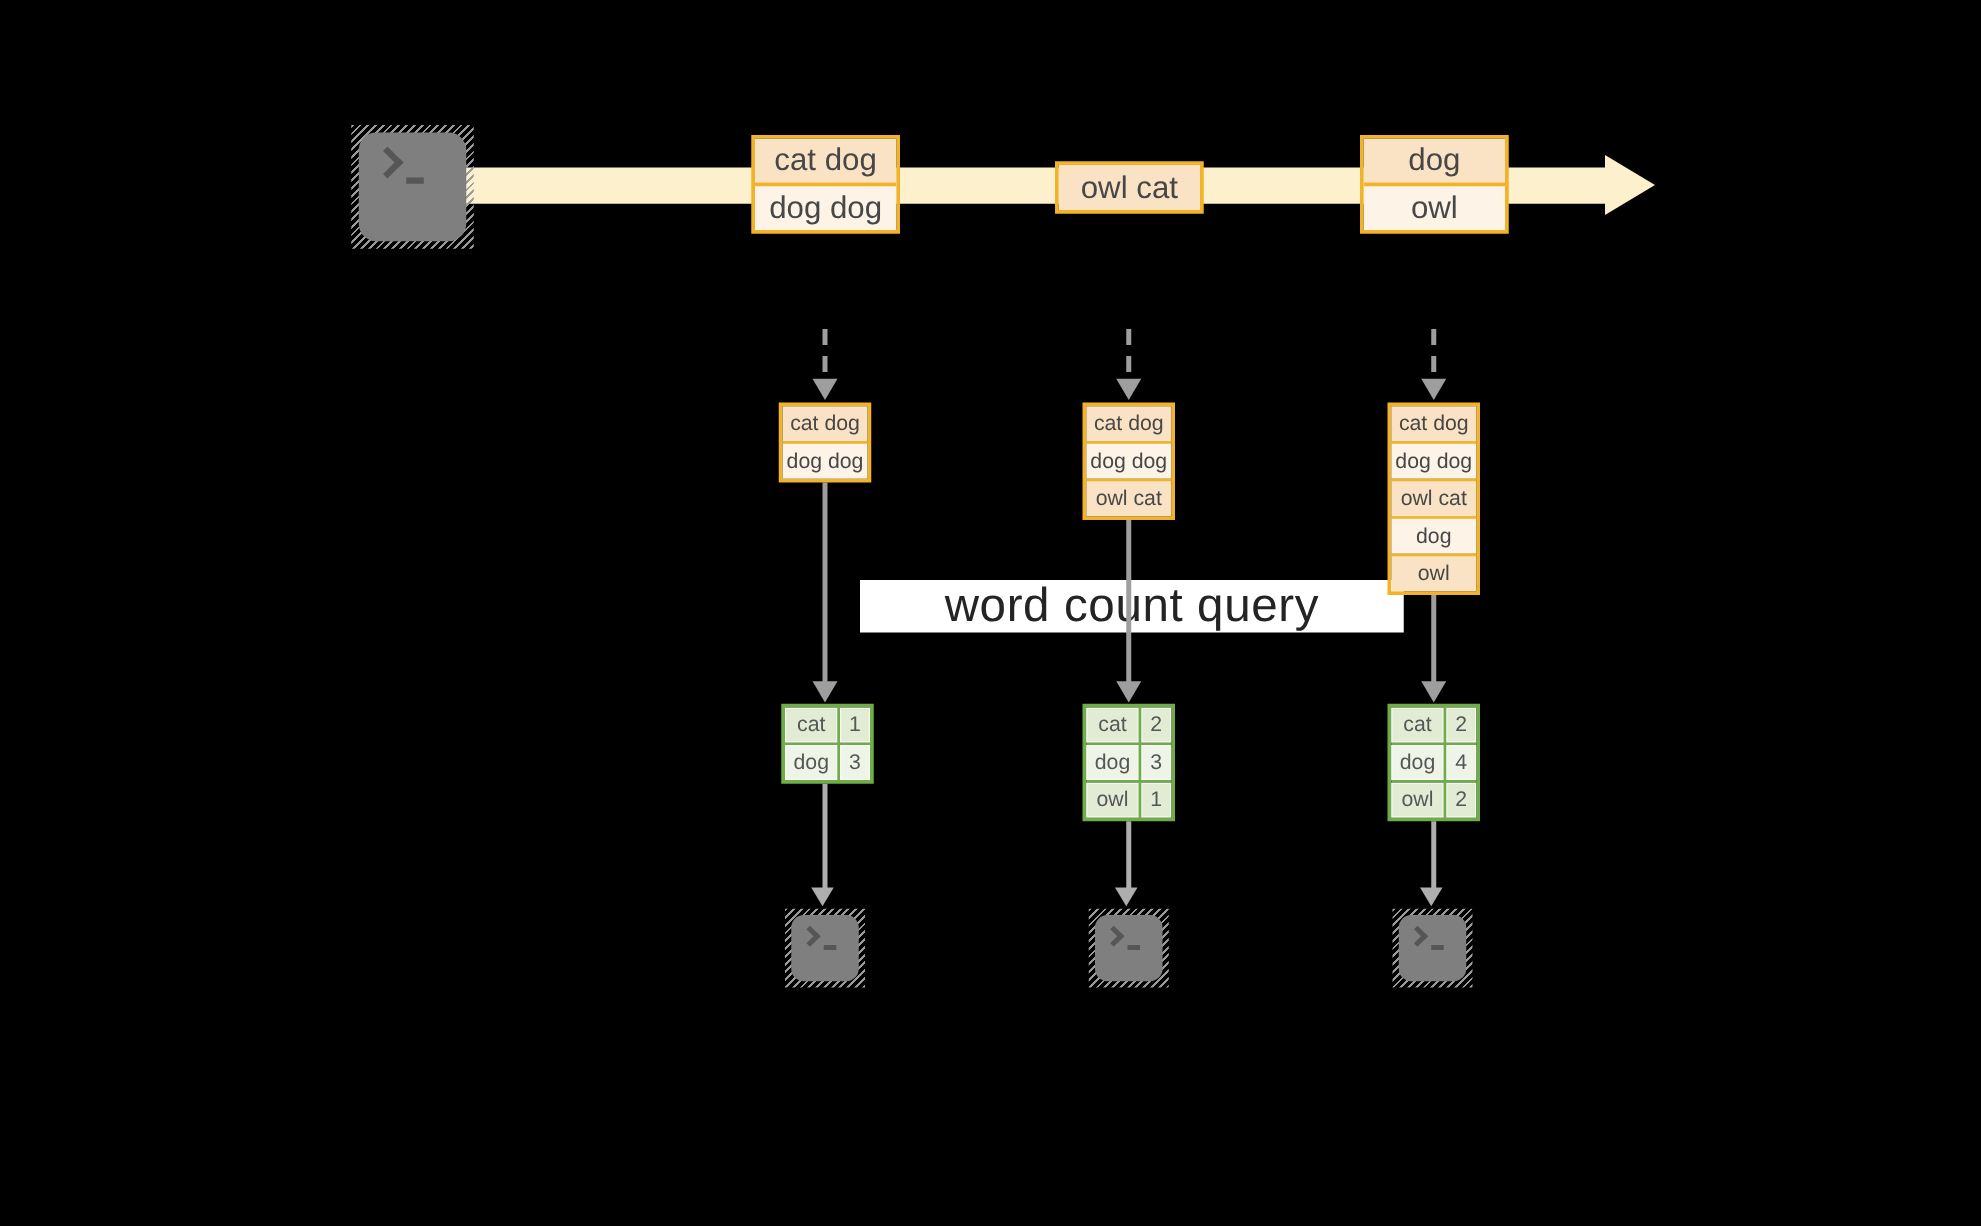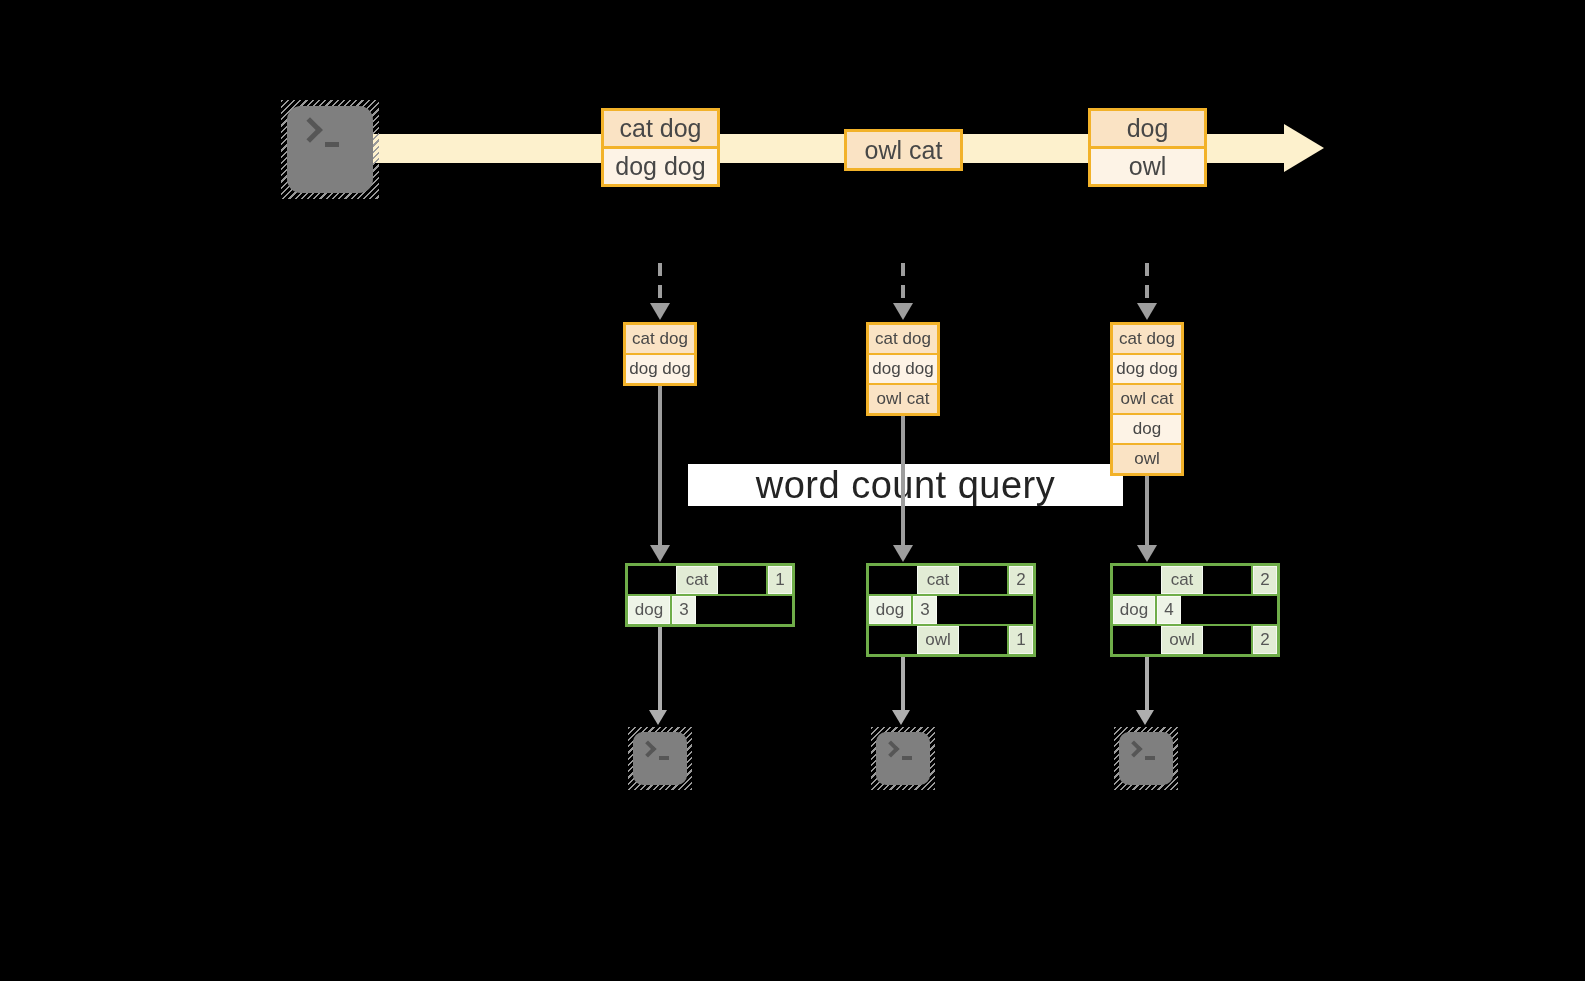--- a/index.html
+++ b/index.html
@@ -82,21 +82,21 @@
   
   .wc-table{position:absolute;border:3px solid var(--table-border,#6fad49);z-index:3;}
   .wc-table .row{display:flex;}
   .wc-table .row + .row{border-top:2px solid var(--table-border,#6fad49);}
   .wc-table .wcell,.wc-table .ccell{
     height:28px;display:flex;align-items:center;justify-content:center;
     font-size:17px;color:#565656;box-shadow:inset 0 0 0 1px rgba(250,252,248,.8);
   }
   .wc-table .wcell{width:42px;}
   .wc-table .ccell{width:24px;border-left:2px solid var(--table-border,#6fad49);}
-  .row-dark .wcell,.row-dark .ccell{background:var(--row-dark,#e2ecd5);margin-left:48px;}
+  .row-dark .wcell,.row-dark .ccell{background:var(--row-dark,#e2ecd5);}
   .row-light .wcell,.row-light .ccell{background:var(--row-light,#eef4e7);}
 </style>
 </head>
 <body>
 
 <div class="canvas">
 
   <div class="stream-band"></div>
   <div class="stream-head"></div>
 

